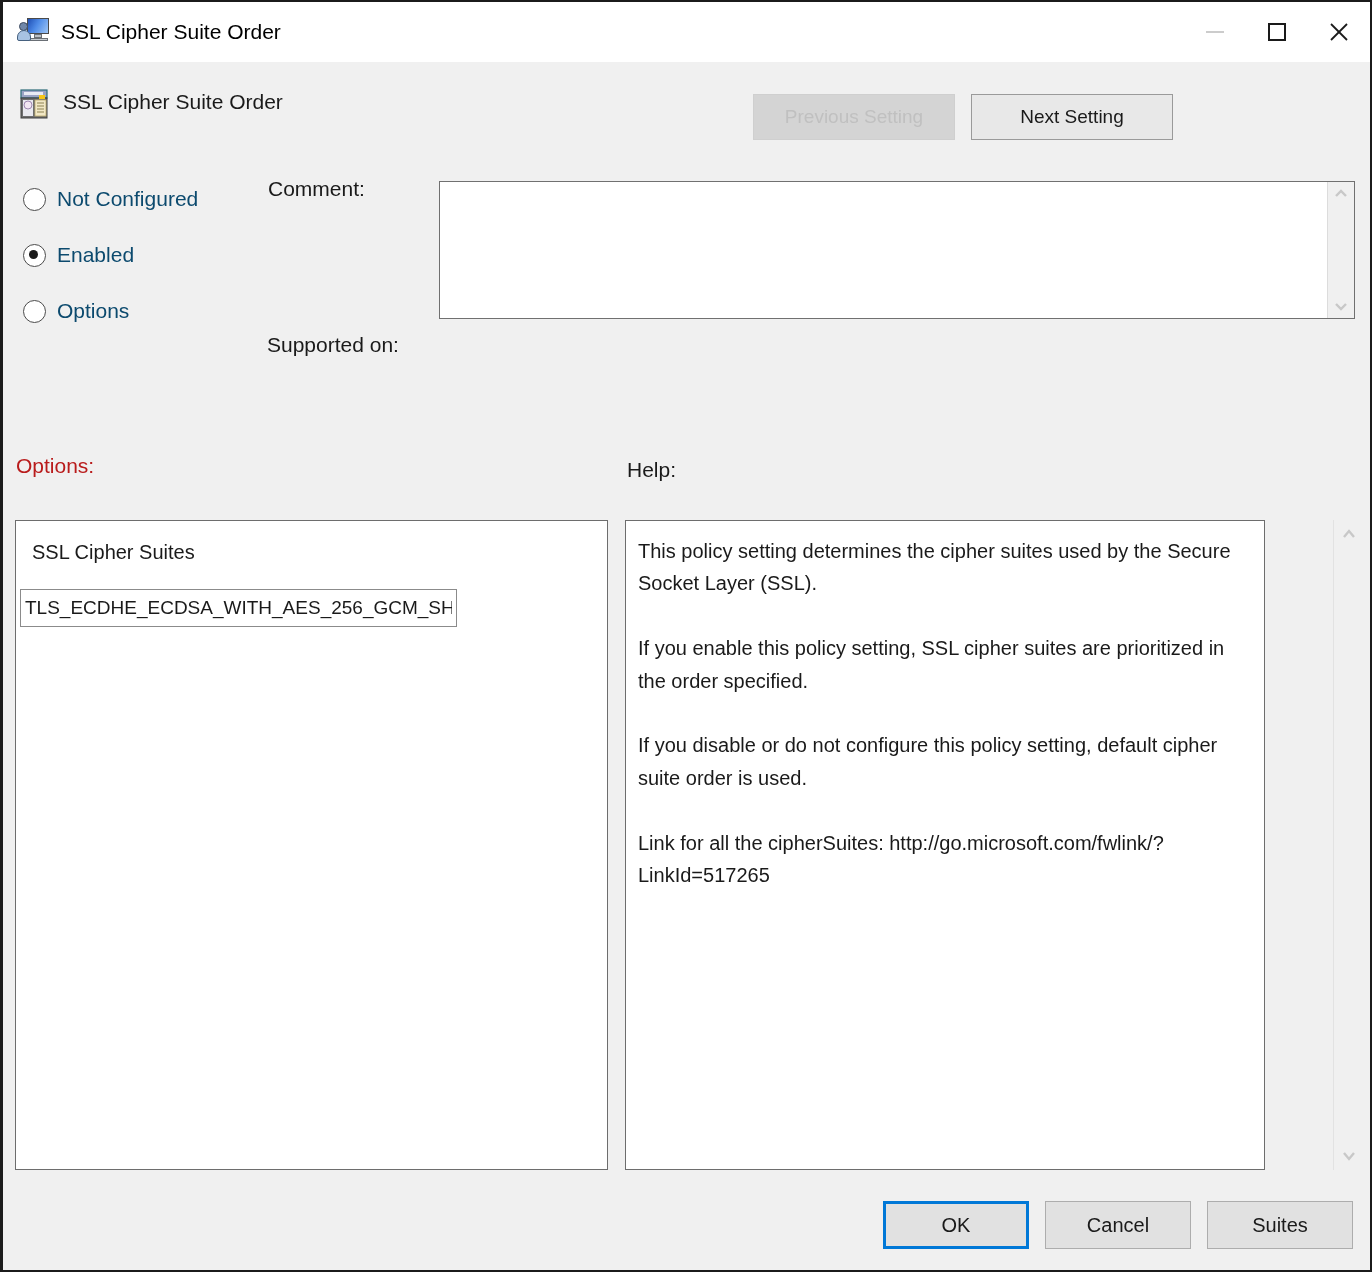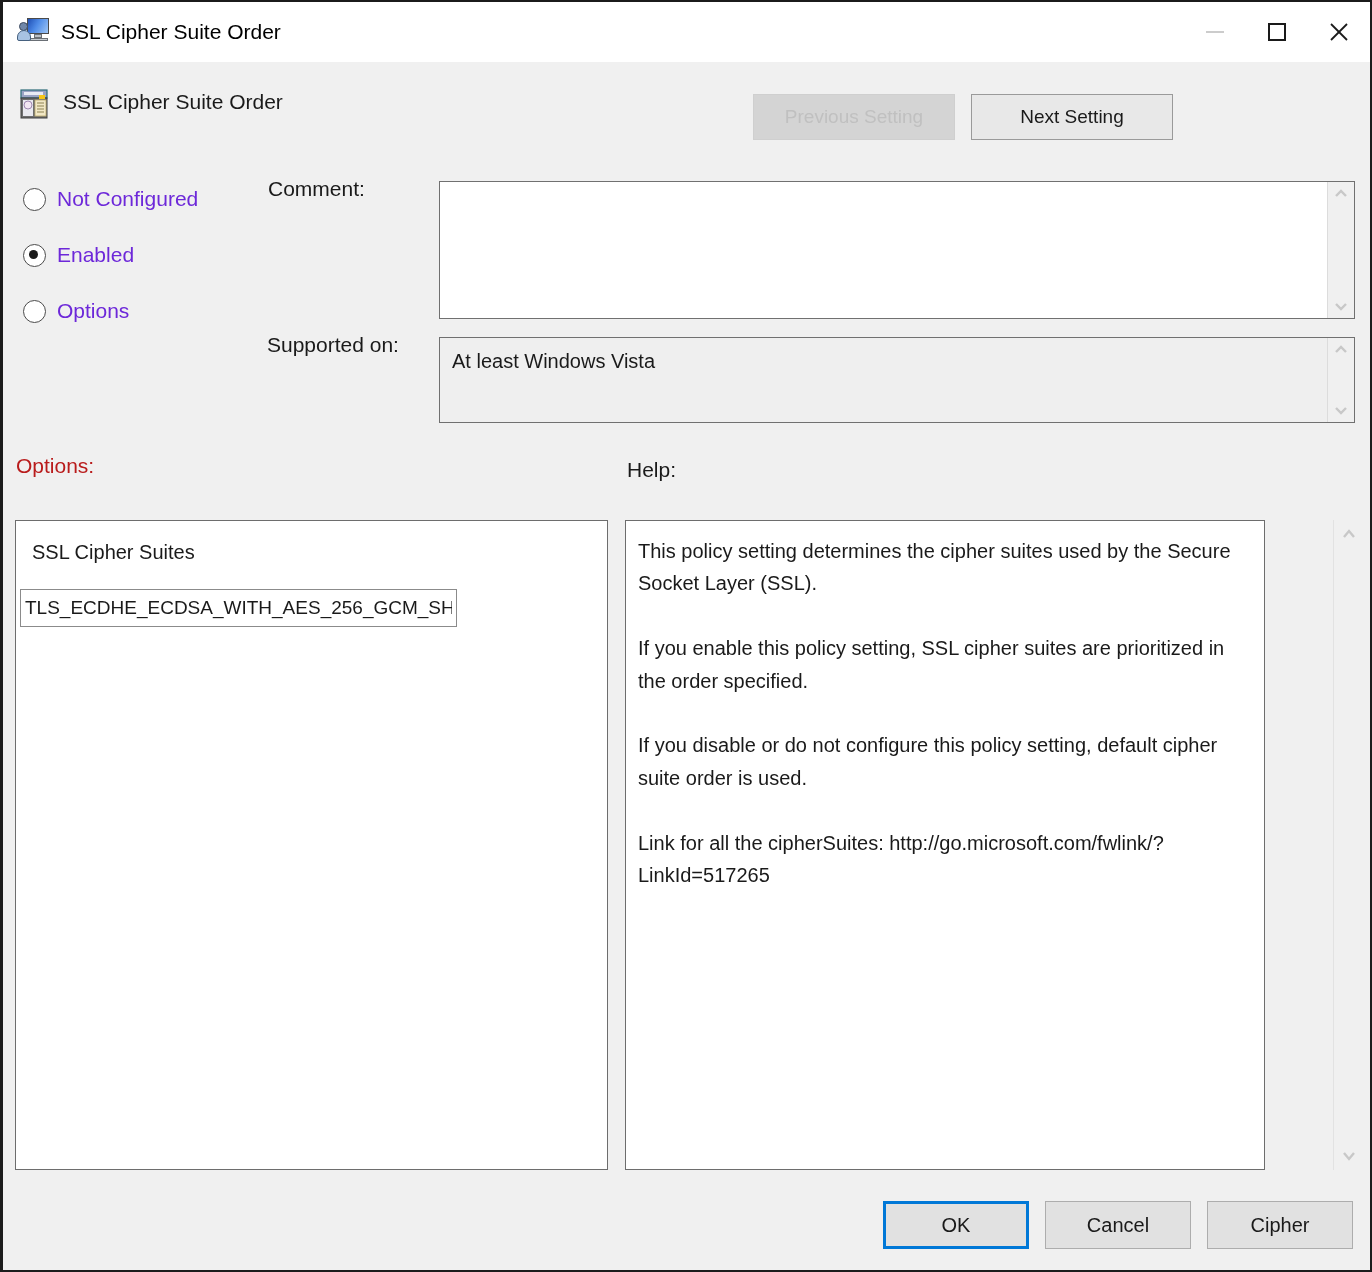--- a/index.html
+++ b/index.html
@@ -170,21 +170,21 @@
     content: "";
     position: absolute;
     left: 5px; top: 5px;
     width: 9px; height: 9px;
     border-radius: 50%;
     background: #1a1a1a;
   }
   .radio-label {
     margin-left: 11px;
     font-size: 21px;
-    color: #6d28d9;
+    color: #0c4a6e;
     white-space: nowrap;
   }
 
   
   .field-label {
     position: absolute;
     font-size: 21px;
     color: #1a1a1a;
     white-space: nowrap;
     text-align: right;
@@ -397,31 +397,20 @@
       <svg class="chev" width="16" height="10" viewBox="0 0 16 10">
         <polyline points="3,8 8,3 13,8" fill="none" stroke="#c8c8c8" stroke-width="2.4"></polyline>
       </svg>
       <svg class="chev" width="16" height="10" viewBox="0 0 16 10">
         <polyline points="3,2 8,7 13,2" fill="none" stroke="#c8c8c8" stroke-width="2.4"></polyline>
       </svg>
     </div>
   </div>
 
   <div class="field-label" id="label-supported">Supported on:</div>
-  <div class="boxwrap" id="supported-box">
-    <div class="box-text">At least Windows Vista</div>
-    <div class="vscroll">
-      <svg class="chev" width="16" height="10" viewBox="0 0 16 10">
-        <polyline points="3,8 8,3 13,8" fill="none" stroke="#c8c8c8" stroke-width="2.4"></polyline>
-      </svg>
-      <svg class="chev" width="16" height="10" viewBox="0 0 16 10">
-        <polyline points="3,2 8,7 13,2" fill="none" stroke="#c8c8c8" stroke-width="2.4"></polyline>
-      </svg>
-    </div>
-  </div>
 
   <div id="label-options">Options:</div>
   <div id="label-help">Help:</div>
 
   <div id="options-panel">
     <div id="cipher-group-label">SSL Cipher Suites</div>
     <input id="cipher-input" type="text" value="TLS_ECDHE_ECDSA_WITH_AES_256_GCM_SHA384" style="">
   </div>
 
   <div id="help-panel">
@@ -437,15 +426,15 @@
     <svg class="chev" width="18" height="11" viewBox="0 0 18 11">
       <polyline points="4,9 9,3 14,9" fill="none" stroke="#c8c8c8" stroke-width="2.4"></polyline>
     </svg>
     <svg class="chev" width="18" height="11" viewBox="0 0 18 11">
       <polyline points="4,2 9,8 14,2" fill="none" stroke="#c8c8c8" stroke-width="2.4"></polyline>
     </svg>
   </div>
 
   <button class="action-btn" id="btn-ok">OK</button>
   <button class="action-btn" id="btn-cancel">Cancel</button>
-  <button class="action-btn" id="btn-apply">Cipher</button>
+  <button class="action-btn" id="btn-apply">Suites</button>
 
 </div>
 
 </body></html>

